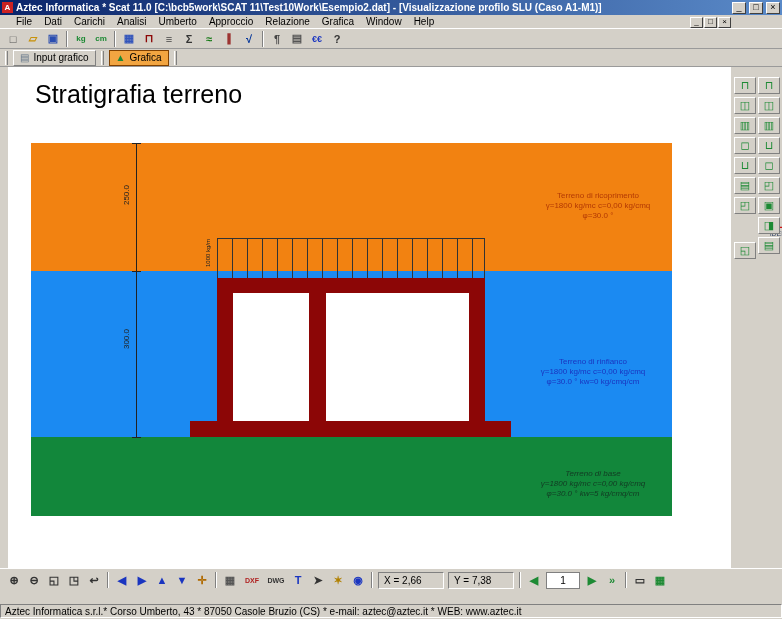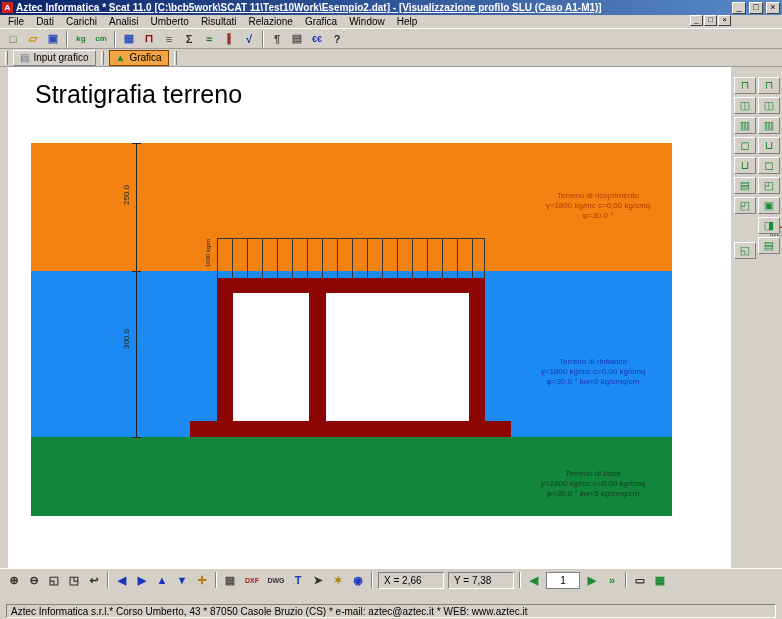--- a/index.html
+++ b/index.html
@@ -11,28 +11,28 @@
     overflow:hidden;
   }
 
   
   #titlebar { position:absolute; left:0; top:0; width:782px; height:15px;
     background:linear-gradient(90deg, var(--titlebar-start,#0a246a), var(--titlebar-end,#5a8ac8));
     display:flex; align-items:center; gap:3px; padding:0 2px; }
   .app-icon { width:11px; height:11px; background:#cc2222; color:#fff; font-size:8px;
     line-height:11px; text-align:center; font-weight:bold; }
   .title-text { color:#fff; font-size:10px; font-weight:bold; white-space:nowrap;
-    overflow:hidden; flex:1;text-decoration:underline; }
+    overflow:hidden; flex:1; }
   .win-btn { width:14px; height:12px; background:#d4d0c8; border:1px solid;
     border-color:#ffffff #404040 #404040 #ffffff; font-size:9px; line-height:9px;
     text-align:center; color:#000; }
 
   
   #menubar { position:absolute; left:0; top:15px; width:734px; height:13px;
-    background:#d4d0c8; display:flex; align-items:flex-start; padding-left:2px; }
+    background:#d4d0c8; display:flex; align-items:flex-end; padding-left:10px; }
   .menu-item { font-size:10px; padding:0 6px; line-height:13px; color:#000; }
   #mdi-controls { margin-left:auto; display:flex; gap:1px; padding-right:3px; }
   .mdi-btn { width:13px; height:11px; background:#d4d0c8; border:1px solid;
     border-color:#ffffff #404040 #404040 #ffffff; font-size:8px; line-height:8px;
     text-align:center; }
 
   
   #toolbar1 { position:absolute; left:0; top:28px; width:782px; height:21px;
     background:#d4d0c8; border-top:1px solid #fff; border-bottom:1px solid #9a9a9a;
     display:flex; align-items:center; padding-left:3px; }
@@ -111,21 +111,21 @@
     background:#d4d0c8; border-top:1px solid #ffffff; display:flex; align-items:center; padding-left:4px; }
   .coord-box { width:66px; height:17px; background:#d4d0c8; border:1px solid;
     border-color:#808080 #ffffff #ffffff #808080; font-size:10px; display:flex;
     align-items:center; padding-left:5px; margin:0 2px; color:#000; }
   .page-box { width:34px; height:17px; background:#ffffff; border:1px solid #808080;
     font-size:10px; display:flex; align-items:center; justify-content:center; margin:0 2px; color:#000; }
   .pager-btn { color:var(--accent-green,#1d8a34); }
 
   
   #statusbar { position:absolute; left:0; top:603px; width:782px; height:16px;
-    background:#d4d0c8; padding:1px 6px; }
+    background:#d4d0c8; padding:1px 0; }
   #status-field { width:100%; height:14px; border:1px solid;
     border-color:#808080 #ffffff #ffffff #808080; font-size:10px; display:flex;
     align-items:center; padding-left:4px; color:#000; white-space:nowrap; overflow:hidden; }
 </style>
 </head>
 <body>
 
 <div id="titlebar" data-name="title-bar">
   <span class="app-icon" data-name="app-icon">A</span>
   <span class="title-text" data-name="window-title">Aztec Informatica * Scat 11.0 [C:\bcb5work\SCAT 11\Test10Work\Esempio2.dat] - [Visualizzazione profilo SLU (Caso A1-M1)]</span>
@@ -135,21 +135,21 @@
 </div>
 
 <div id="menubar" data-name="menu-bar">
   <div class="tb-group" data-name="menu-items">
 
   <span class="menu-item" data-name="menu-item">File</span>
       <span class="menu-item" data-name="menu-item">Dati</span>
       <span class="menu-item" data-name="menu-item">Carichi</span>
       <span class="menu-item" data-name="menu-item">Analisi</span>
       <span class="menu-item" data-name="menu-item">Umberto</span>
-      <span class="menu-item" data-name="menu-item">Risultati</span>
+      <span class="menu-item" data-name="menu-item">Approccio</span>
       <span class="menu-item" data-name="menu-item">Relazione</span>
       <span class="menu-item" data-name="menu-item">Grafica</span>
       <span class="menu-item" data-name="menu-item">Window</span>
       <span class="menu-item" data-name="menu-item">Help</span>
     </div>
   <span id="mdi-controls" data-name="mdi-window-controls">
     <span class="mdi-btn" data-name="mdi-minimize-button">_</span>
     <span class="mdi-btn" data-name="mdi-restore-button">□</span>
     <span class="mdi-btn" data-name="mdi-close-button">×</span>
   </span>

